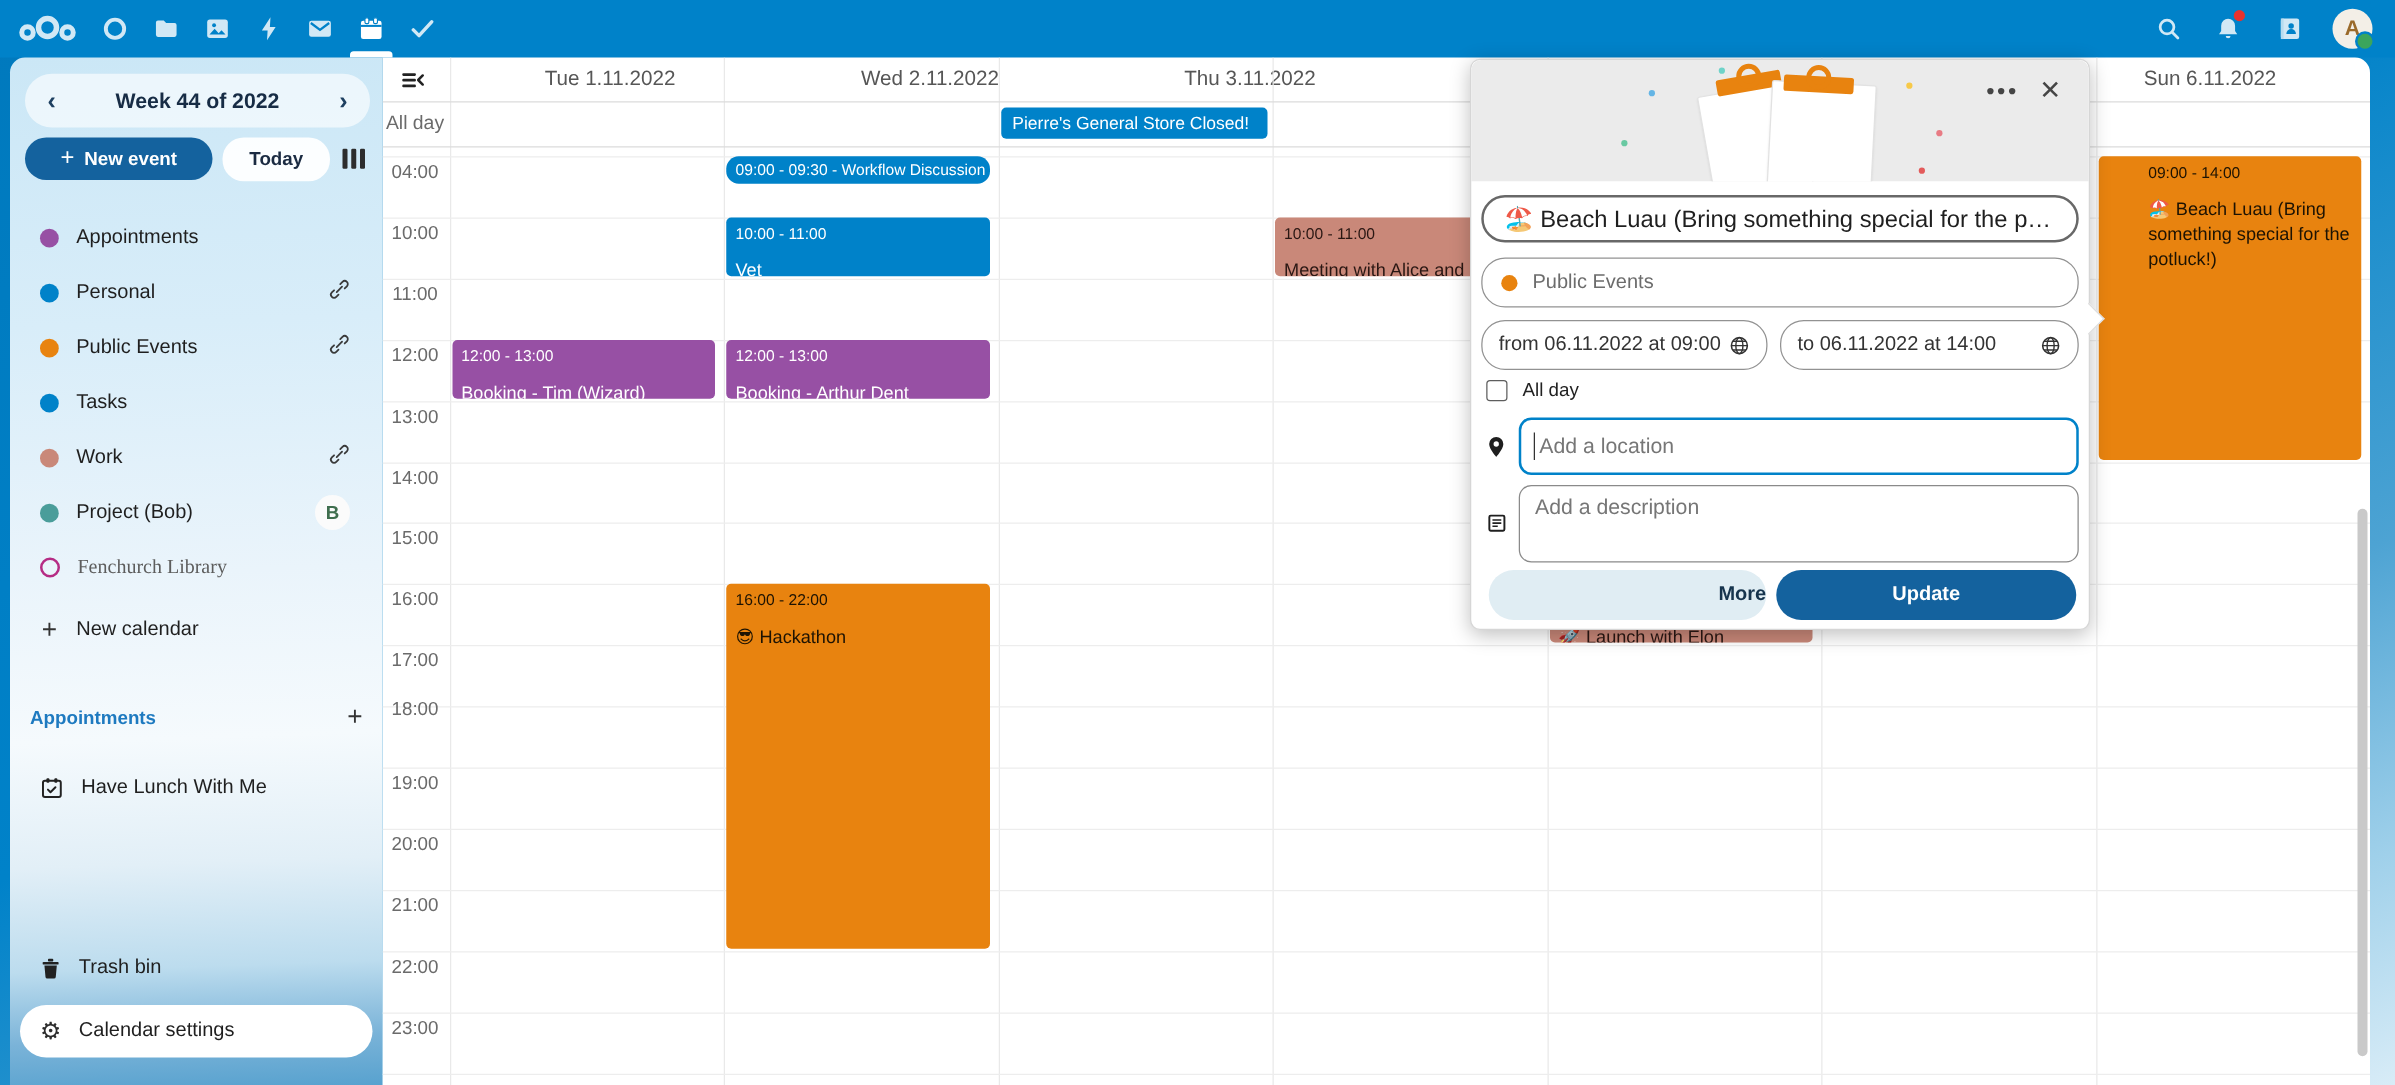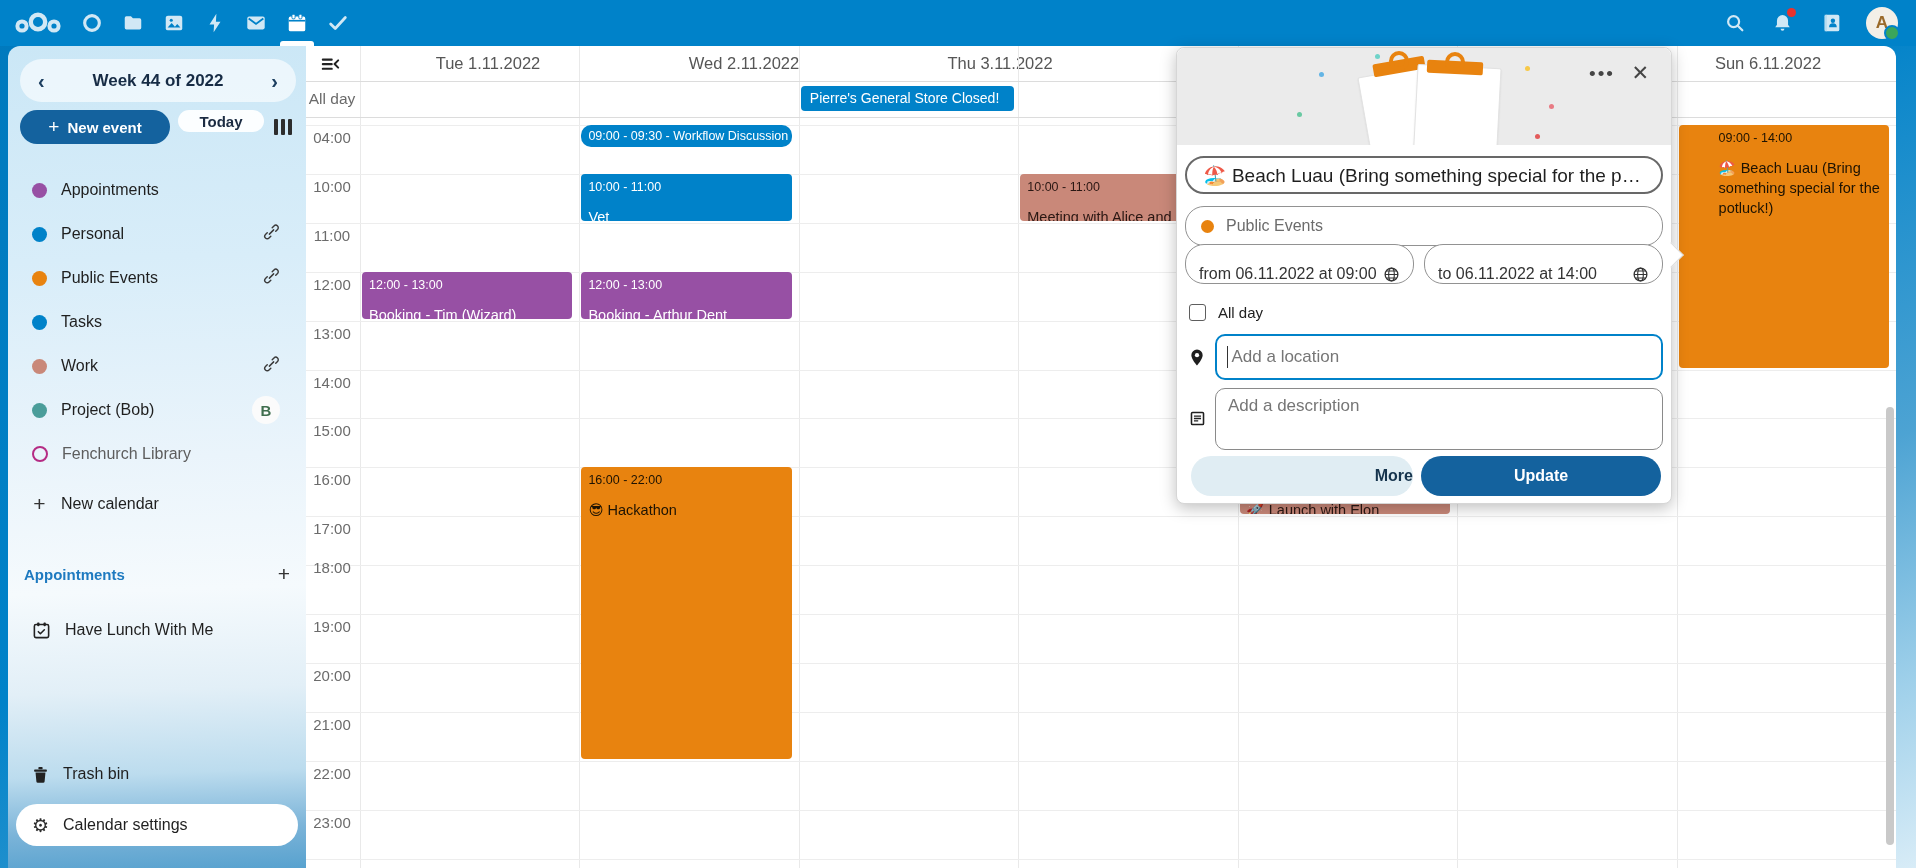--- a/index.html
+++ b/index.html
@@ -21,29 +21,29 @@
 
   
   .sidebar{left:8px;top:46px;width:298px;height:822px;border-radius:12px 0 0 0;overflow:hidden;
     background:linear-gradient(178deg,#cbe7f6 0%,#d8edf9 26%,#eaf4fb 50%,#f5fafd 66%,#e2eff7 78%,#bcdcee 88%,#7ab3d8 95%,#58a2cf 100%);}
   .weekpill{left:12px;top:13px;width:276px;height:43px;background:rgba(255,255,255,.62);border-radius:22px;
     display:flex;align-items:center;justify-content:space-between;padding:0 14px;box-sizing:border-box;}
   .weekpill .wk{font-weight:bold;font-size:17px;color:#172c45;}
   .chev{font-size:20px;font-weight:bold;color:#1d3f60;line-height:1;cursor:pointer;padding:0 4px;}
   .btn-newevent{left:12px;top:64px;width:150px;height:34px;border-radius:17px;background:#14629e;color:#fff;
     display:flex;align-items:center;justify-content:center;gap:8px;font-weight:bold;font-size:15px;cursor:pointer;}
-  .btn-today{left:170px;top:64px;width:86px;height:22px;border-radius:17px;background:rgba(255,255,255,.92);
+  .btn-today{left:170px;top:64px;width:86px;height:35px;border-radius:17px;background:rgba(255,255,255,.92);
     color:#1b2b42;display:flex;align-items:center;justify-content:center;font-weight:bold;font-size:15px;cursor:pointer;}
   .viewtoggle{left:262px;top:70px;width:26px;height:22px;display:flex;gap:3px;align-items:center;justify-content:center;cursor:pointer;}
   .viewtoggle i{display:block;width:4px;height:16px;background:#2d2d2d;border-radius:1px;}
   .callist{left:0;top:122px;width:298px;}
   .cal-item{height:44px;display:flex;align-items:center;padding:0 24px;gap:14px;cursor:pointer;position:relative;}
   .cal-dot{width:15px;height:15px;border-radius:50%;flex:0 0 auto;}
   .cal-label{font-size:16px;color:#1f1f1f;white-space:nowrap;}
-  .cal-label.muted{color:#5d5d5d;}
+  .cal-label.muted{color:#5d5d5d;font-family:Liberation Serif, serif;}
   .cal-trail{position:absolute;right:26px;top:50%;transform:translateY(-50%);}
   .b-avatar{width:28px;height:28px;border-radius:50%;background:#fbfbfb;display:flex;align-items:center;justify-content:center;
     color:#3f6e4e;font-size:15px;font-weight:bold;}
   .side-row{display:flex;align-items:center;gap:14px;padding:0 24px;height:44px;cursor:pointer;font-size:16px;color:#1f1f1f;}
   .sec-head{left:0;top:512px;width:298px;height:32px;display:flex;align-items:center;justify-content:space-between;padding:0 16px 0 16px;box-sizing:border-box;}
   .sec-head b{color:#1e7ac0;font-size:15px;}
   .plus{font-size:21px;color:#333;cursor:pointer;font-weight:normal;}
   .settings-pill{left:8px;top:758px;width:282px;height:42px;background:#fff;border-radius:21px;display:flex;align-items:center;gap:14px;
     padding:0 16px;box-sizing:border-box;cursor:pointer;font-size:16px;color:#1f1f1f;}
 
@@ -74,21 +74,21 @@
   .clip{position:absolute;background:#e8830f;border-radius:2px;}
   .clip-ring{position:absolute;width:12px;height:12px;border:4px solid #e8830f;border-radius:50%;background:transparent;}
   .confetti{position:absolute;width:5px;height:5px;border-radius:50%;}
   .icon-btn{position:absolute;color:#454545;font-size:19px;cursor:pointer;line-height:1;}
   .field{position:absolute;box-sizing:border-box;display:flex;align-items:center;background:#fff;}
   .f-title{left:8px;top:108px;width:478px;height:38px;border:2px solid #686868;border-radius:19px;padding:0 14px;}
   .f-title input{border:none;outline:none;width:100%;font-size:19px;color:#1f1f1f;font-family:inherit;text-overflow:ellipsis;background:transparent;}
   .f-cal{left:8px;top:158px;width:478px;height:40px;border:1.5px solid #929292;border-radius:19px;padding:0 15px;gap:12px;cursor:pointer;}
   .f-cal .dot{width:13px;height:13px;border-radius:50%;background:#e8830f;}
   .f-cal span{color:#6c6c6c;font-size:16px;}
-  .f-date{top:196px;height:40px;border:1.5px solid #929292;border-radius:19px;padding:0 13px;justify-content:space-between;cursor:pointer;align-items:flex-end;}
+  .f-date{top:208px;height:40px;border:1.5px solid #929292;border-radius:19px;padding:0 13px;justify-content:space-between;cursor:pointer;}
   .f-date span{color:#333;font-size:16px;white-space:nowrap;}
   .allday-row{position:absolute;left:12px;top:256px;display:flex;align-items:center;gap:12px;cursor:pointer;}
   .cbx{width:15px;height:15px;border:1.5px solid #5e5e5e;border-radius:3px;background:#fff;}
   .allday-row span{font-size:15px;color:#222;}
   .f-loc{left:38px;top:286px;width:448px;height:46px;border:2px solid #0082c9;border-radius:10px;padding:0 10px;}
   .f-desc{left:38px;top:340px;width:448px;height:62px;border:1.5px solid #8a8a8a;border-radius:10px;padding:6px 10px;align-items:flex-start;}
   .ph-input{border:none;outline:none;width:100%;font-size:17px;color:#333;font-family:inherit;background:transparent;}
   .ph-input::placeholder{color:#767676;opacity:1;}
   .caret{width:1.5px;height:22px;background:#333;margin-right:1px;}
   .row-ic{position:absolute;left:10px;width:20px;text-align:center;}

